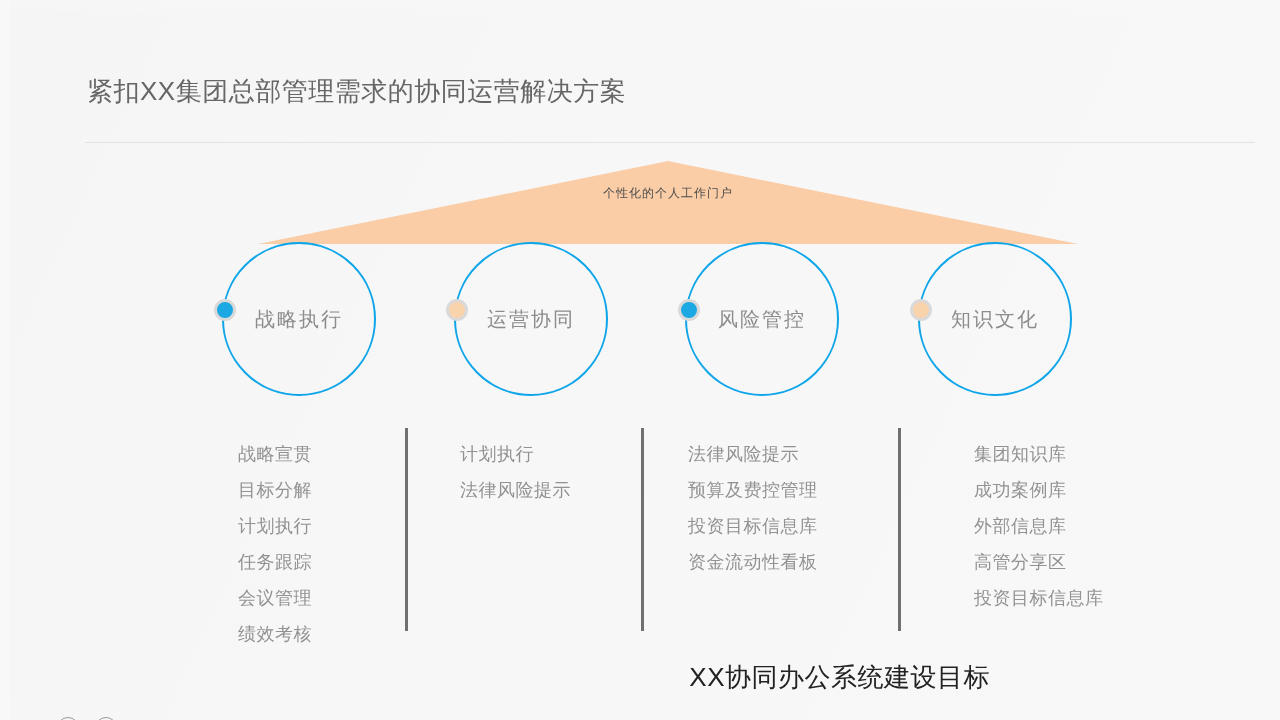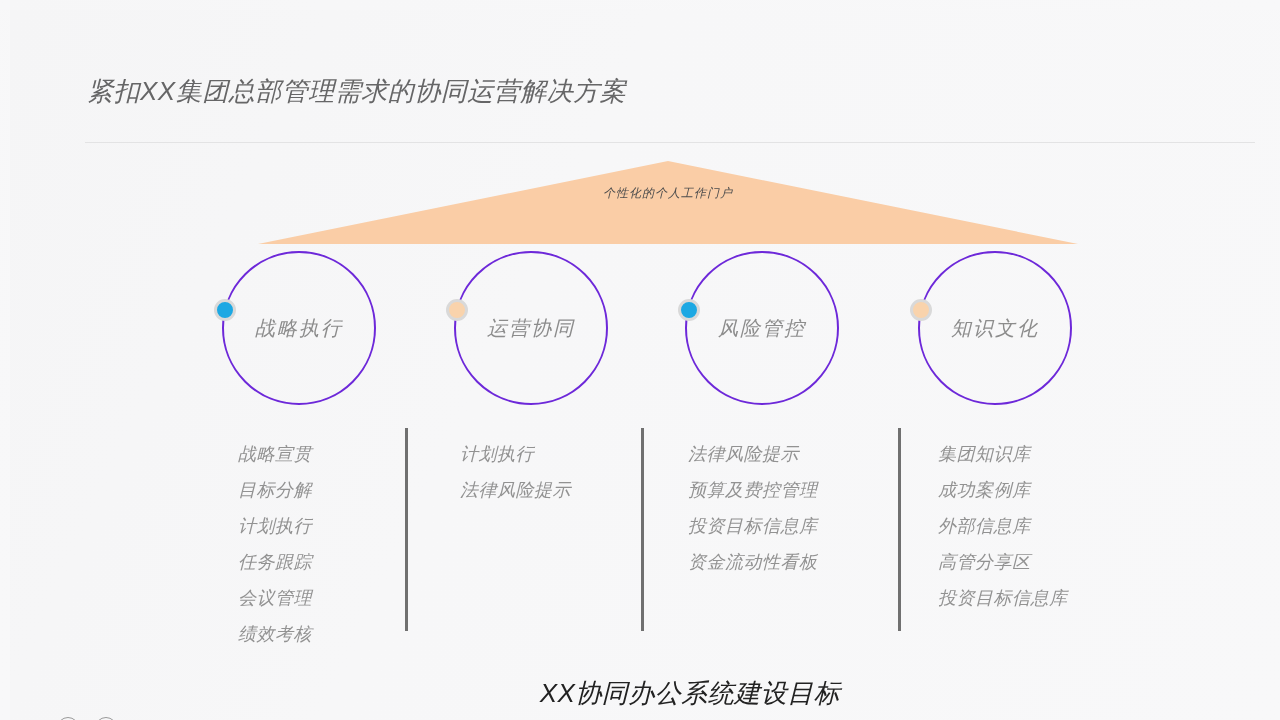--- a/index.html
+++ b/index.html
@@ -1,15 +1,15 @@
 <!DOCTYPE html>
 <html><head>
 <meta charset="utf-8">
 <style>
-  * { margin: 10px; padding: 0; box-sizing: border-box; font-style: italic; }
+  * { margin: 10px; padding: 0; box-sizing: border-box; }
   html, body { width: 1280px; height: 720px; overflow: hidden; }
   body {
     position: relative;
     font-family: "Liberation Sans", "DejaVu Sans", sans-serif;
     background: linear-gradient(115deg, #f5f5f6 0%, #f7f7f8 40%, #f8f8f9 100%);
   }
   .slide-title {
     position: absolute; left: 57px; top: 44px;
     font-size: 26px; font-weight: 400; color: #666667; letter-spacing: 0.5px;
     white-space: nowrap;
@@ -20,43 +20,43 @@
   }
   .banner {
     position: absolute; left: 228px; top: 131px; width: 820px; height: 83px;
     clip-path: polygon(50% 0, 100% 100%, 0 100%);
   }
   .banner-label {
     position: absolute; left: 228px; top: 155px; width: 820px;
     text-align: center; font-size: 12px; color: #4d4d4d; letter-spacing: 1px;
   }
   .pillar-circle {
-    position: absolute; top: 221px; width: 154px; height: 154px;
-    border: 2px solid #6d28d9; border-radius: 50%;
+    position: absolute; top: 212px; width: 154px; height: 154px;
+    border: 2px solid #0ea5e9; border-radius: 50%;
     display: flex; align-items: center; justify-content: center;
     background: transparent;
   }
   .pillar-circle .label {
     font-size: 20px; color: #8c8c8c; letter-spacing: 2px; white-space: nowrap;
   }
   .edge-dot {
     position: absolute; top: 269px; width: 22px; height: 22px;
     border: 3px solid #d9d9d9; border-radius: 50%;
   }
   .item-list {
     position: absolute; top: 401px;
     list-style: none; font-size: 18px; line-height: 26px; color: #929292;
     letter-spacing: 0.5px;
   }
   .v-rule {
     position: absolute; top: 398px; width: 3px; height: 203px; background: #707070;
   }
   .footer-title {
-    position: absolute; left: 360px; top: 646px; width: 600px;
-    text-align: center; font-size: 26px; color: #222222; letter-spacing: 0.5px;
+    position: absolute; left: 360px; top: 630px; width: 600px;
+    text-align: right; font-size: 26px; color: #222222; letter-spacing: 0.5px;
     white-space: nowrap;
   }
   .nav-btn {
     position: absolute; top: 687px; width: 22px; height: 22px;
     border: 1px solid #9a9a9a; border-radius: 50%;
     display: flex; align-items: center; justify-content: center;
     font-size: 14px; line-height: 1; color: #8c8c8c; cursor: pointer;
     background: transparent; user-select: none;
   }
   .nav-prev { left: 27px; }
@@ -104,21 +104,21 @@
 <ul class="item-list" style="left:420px">
   <li>计划执行</li>
   <li>法律风险提示</li>
 </ul>
 <ul class="item-list" style="left:648px">
   <li>法律风险提示</li>
   <li>预算及费控管理</li>
   <li>投资目标信息库</li>
   <li>资金流动性看板</li>
 </ul>
-<ul class="item-list" style="left:898px">
+<ul class="item-list" style="left:934px">
   <li>集团知识库</li>
   <li>成功案例库</li>
   <li>外部信息库</li>
   <li>高管分享区</li>
   <li>投资目标信息库</li>
 </ul>
 
 <div class="v-rule" style="left:375px"></div>
 <div class="v-rule" style="left:611px"></div>
 <div class="v-rule" style="left:868px"></div>

